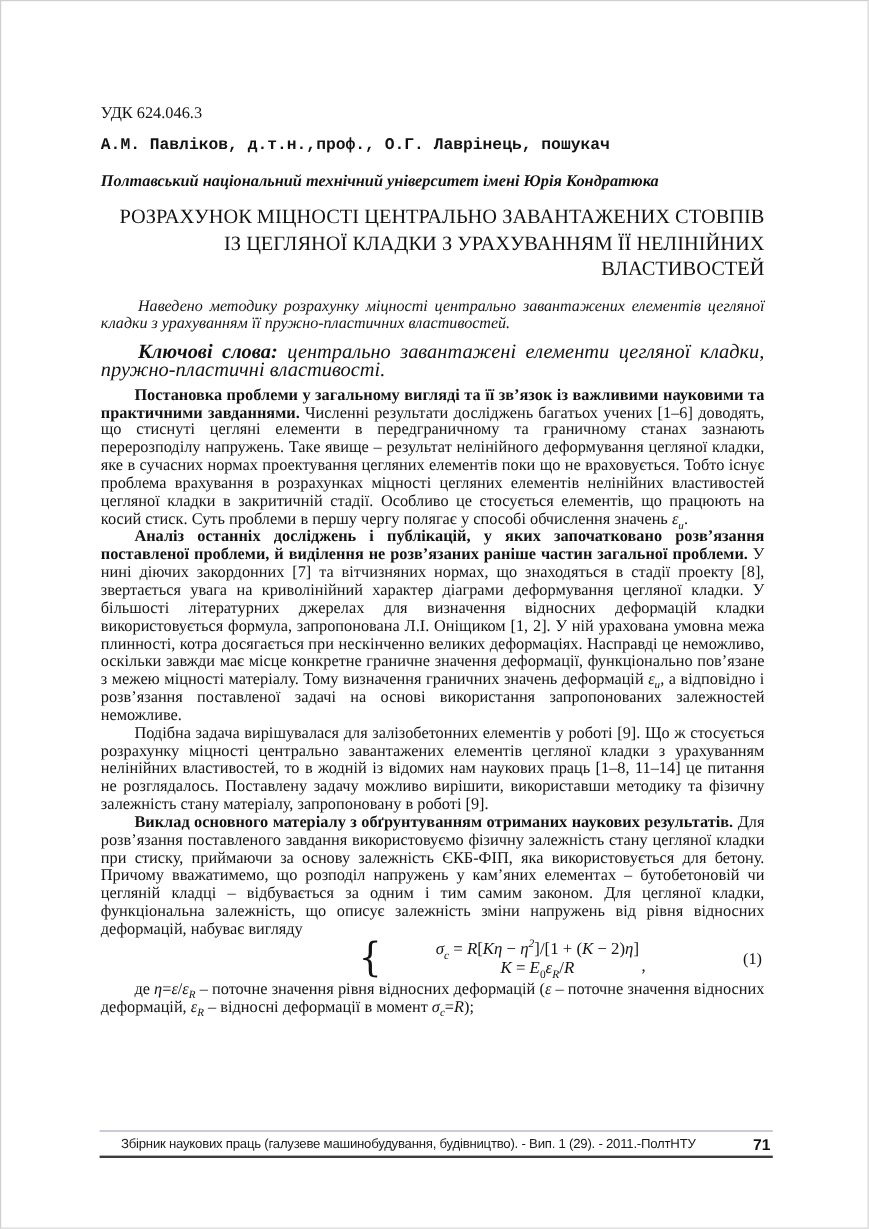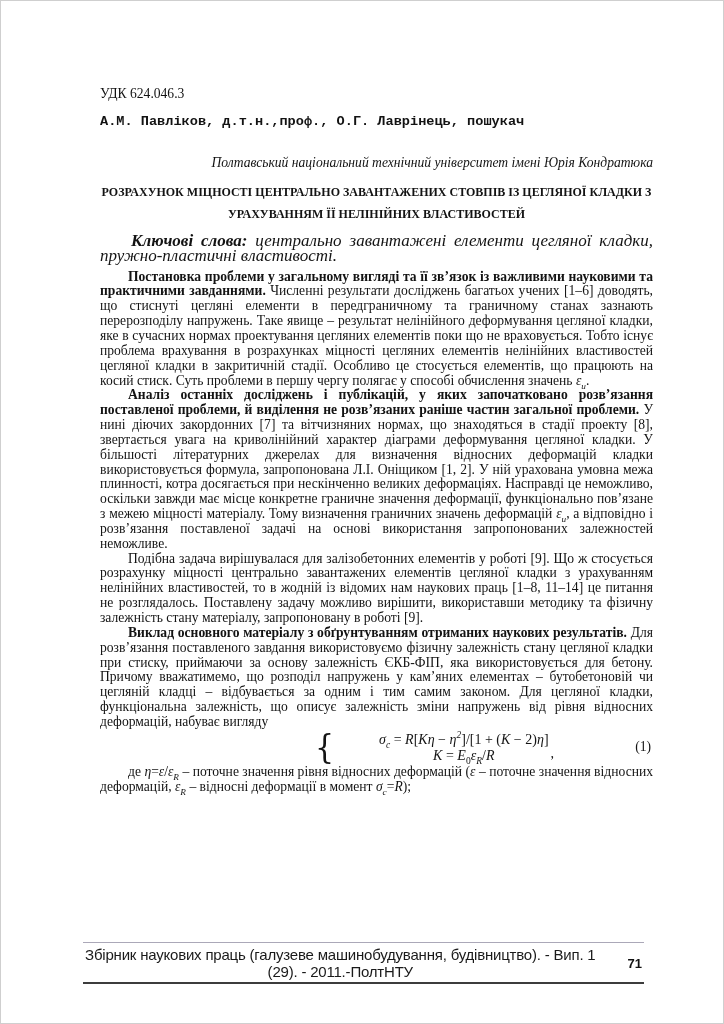--- a/index.html
+++ b/index.html
@@ -11,48 +11,47 @@
     color: #131313;
     overflow: hidden;
   }
   .page-frame {
     position: absolute; inset: 0;
     border: 1px solid #cfcfcf;
     pointer-events: none;
   }
   .content {
     position: absolute;
-    left: 100px; top: 86px;
+    left: 84px; top: 86px;
     width: 553px;
   }
   .udk {
     font-size: 13.6px;
     line-height: 15px;
   }
   .authors {
     margin-top: 13px;
     font-weight: bold;
     font-size: 13.6px;
     line-height: 15px;
     font-family: Liberation Mono, monospace;
   }
   .affiliation {
-    margin-top: 26px;
-    font-weight: normal;
+    margin-top: 14px;
+    font-weight: bold;
     font-style: italic;
     font-size: 13.6px;
     line-height: 15px;
-    text-align: right;
   }
   .title {
     margin-top: 12px;
-    font-weight: bold;
-    font-size: 12px;
+    font-weight: normal;
+    font-size: 17px;
     line-height: 21.5px;
-    text-align: center;
+    text-align: right;
   }
   .abstract {
     margin-top: 13px;
     font-style: italic;
     font-size: 13.4px;
     line-height: 14.8px;
     text-align: justify;
     text-indent: 31px;
   }
   .keywords {
@@ -123,21 +122,21 @@
   .footer-inner {
     border-top: 1px solid #aba8b8;
     border-bottom: 2px solid #3c3c3c;
     display: flex;
     align-items: center;
     padding: 3px 2px 2px 2px;
   }
   .footer-text {
     flex: 1;
     text-align: center;
-    font-size: 15px;
+    font-size: 11px;
     letter-spacing: -0.2px;
     color: #1a1a1a;
   }
   .footer-pagenum {
     font-weight: bold;
     font-size: 13px;
     color: #111;
     margin-left: 32px;
   }
 </style>
@@ -149,20 +148,21 @@
 <div class="content">
 
   <div class="udk">УДК 624.046.3</div>
 
   <div class="authors">А.М. Павліков, д.т.н.,проф., О.Г. Лаврінець, пошукач</div>
 
   <div class="affiliation">Полтавський національний технічний університет імені Юрія Кондратюка</div>
 
   <div class="title">РОЗРАХУНОК МІЦНОСТІ ЦЕНТРАЛЬНО ЗАВАНТАЖЕНИХ СТОВПІВ ІЗ ЦЕГЛЯНОЇ КЛАДКИ З УРАХУВАННЯМ ЇЇ НЕЛІНІЙНИХ ВЛАСТИВОСТЕЙ</div>
 
+  <div class="abstract">Наведено методику розрахунку міцності центрально завантажених елементів цегляної кладки з урахуванням її пружно-пластичних властивостей.</div>
 
   <div class="keywords"><span style="font-weight: bold; font-style: italic;">Ключові слова: </span><span style="font-style: italic;">центрально завантажені елементи цегляної кладки, пружно-пластичні властивості.</span></div>
 
   <div class="bodytext">
     <p><span style="font-weight: bold;">Постановка проблеми у загальному вигляді та її зв’язок із важливими науковими та практичними завданнями. </span><span>Численні результати досліджень багатьох учених [1–6] доводять, що стиснуті цегляні елементи в передграничному та граничному станах зазнають перерозподілу напружень. Таке явище – результат нелінійного деформування цегляної кладки, яке в сучасних нормах проектування цегляних елементів поки що не враховується. Тобто існує проблема врахування в розрахунках міцності цегляних елементів нелінійних властивостей цегляної кладки в закритичній стадії. Особливо це стосується елементів, що працюють на косий стиск. Суть проблеми в першу чергу полягає у способі обчислення значень </span><span style="font-style: italic;">ε</span><sub style="font-style: italic;">u</sub><span>.</span></p>
     <p><span style="font-weight: bold;">Аналіз останніх досліджень і публікацій, у яких започатковано розв’язання поставленої проблеми, й виділення не розв’язаних раніше частин загальної проблеми. </span><span>У нині діючих закордонних [7] та вітчизняних нормах, що знаходяться в стадії проекту [8], звертається увага на криволінійний характер діаграми деформування цегляної кладки. У більшості літературних джерелах для визначення відносних деформацій кладки використовується формула, запропонована Л.І. Оніщиком [1, 2]. У ній урахована умовна межа плинності, котра досягається при нескінченно великих деформаціях. Насправді це неможливо, оскільки завжди має місце конкретне граничне значення деформації, функціонально пов’язане з межею міцності матеріалу. Тому визначення граничних значень деформацій </span><span style="font-style: italic;">ε</span><sub style="font-style: italic;">u</sub><span>, а відповідно і  розв’язання поставленої задачі на основі використання запропонованих залежностей неможливе.</span></p>
     <p><span>Подібна задача вирішувалася для залізобетонних елементів у роботі [9]. Що ж стосується розрахунку міцності центрально завантажених елементів цегляної кладки з урахуванням нелінійних властивостей, то в жодній із відомих нам наукових праць [1–8, 11–14] це питання не розглядалось. Поставлену задачу можливо вирішити, використавши методику та фізичну залежність стану матеріалу, запропоновану в роботі [9].</span></p>
     <p><span style="font-weight: bold;">Виклад основного матеріалу з обґрунтуванням отриманих наукових результатів. </span><span>Для розв’язання поставленого завдання використовуємо фізичну залежність стану цегляної кладки при стиску, приймаючи за основу залежність ЄКБ-ФІП, яка використовується для бетону. Причому вважатимемо, що розподіл напружень у кам’яних елементах – бутобетоновій чи цегляній кладці – відбувається за одним і тим самим законом. Для цегляної кладки, функціональна залежність, що описує залежність зміни напружень від рівня відносних деформацій, набуває вигляду</span></p>
 
     <div class="formula-row">

